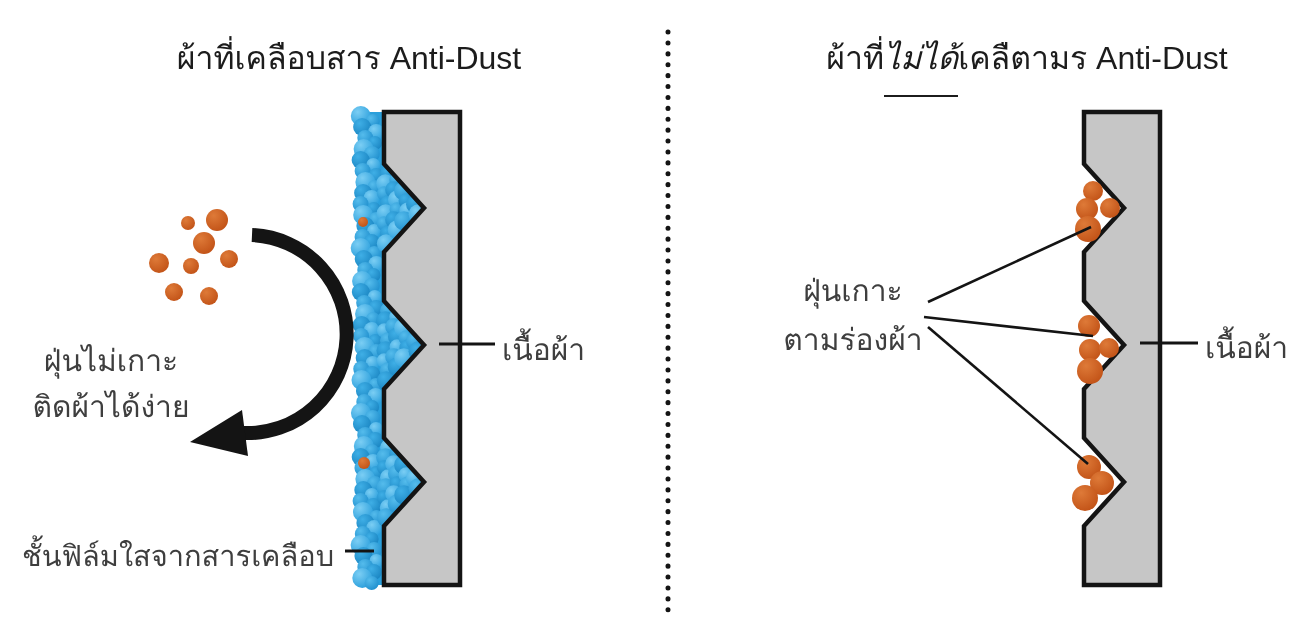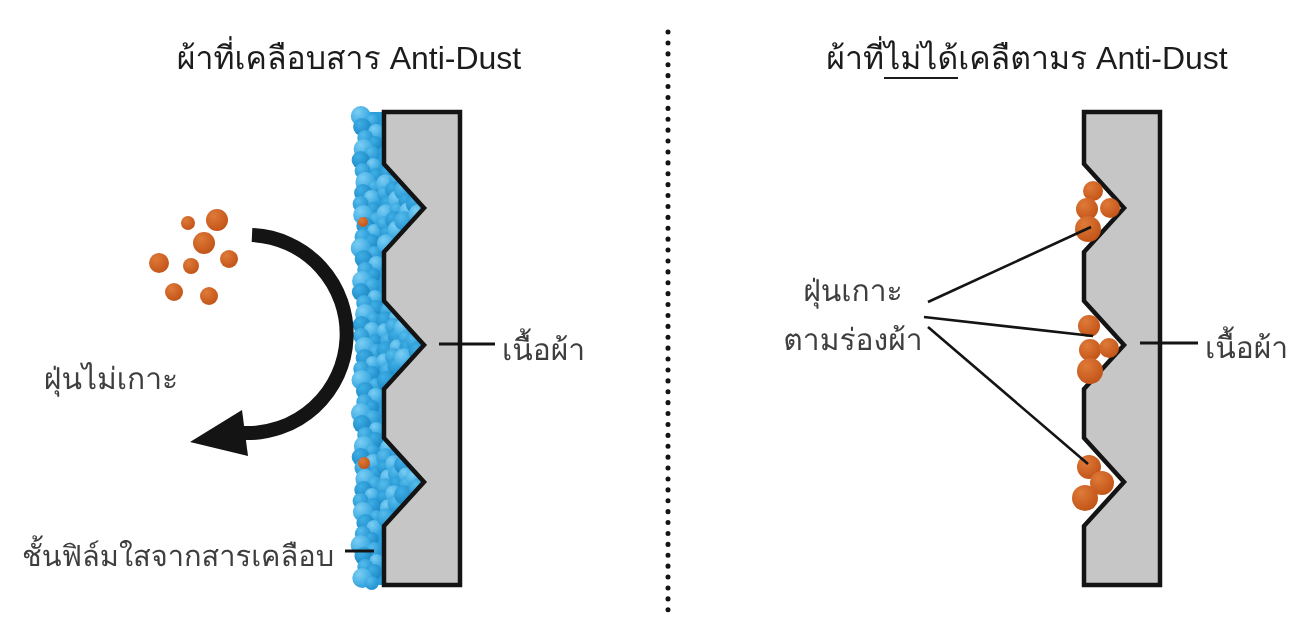--- a/index.html
+++ b/index.html
@@ -8,22 +8,22 @@
   }
   html,body{margin:0;padding:0;background:#fff;}
   .stage{position:relative;width:1300px;height:640px;background:#fff;overflow:hidden;
          font-family:"Liberation Sans","DejaVu Sans",sans-serif;margin-left:12px;}
   .layer{position:absolute;left:0;top:0;}
   .txt{position:absolute;color:var(--label);font-size:30px;line-height:1.5;white-space:nowrap;text-align:center;}
   .title{position:absolute;top:36px;height:44px;line-height:44px;font-size:32px;
          font-weight:500;color:var(--title);text-align:center;}
   .title-left{left:117px;width:440px;}
   .title-right{left:805px;width:420px;}
-  .u{border-bottom:2.5px solid var(--title);padding-bottom:1px;}
-  .lbl-bounce{left:3px;top:356px;width:192px;text-align:center;line-height:46px;}
+  .u{border-bottom:2.5px solid var(--title);padding-bottom:19px;font-style:italic;}
+  .lbl-bounce{left:3px;top:338px;width:192px;text-align:center;line-height:46px;}
   .lbl-film{left:10px;top:535px;font-size:29px;}
   .lbl-fabric-left{left:490px;top:327px;}
   .lbl-fabric-right{left:1193px;top:325px;}
   .lbl-stick{left:745px;top:266px;width:192px;text-align:center;line-height:49px;}
 </style>
 </head>
 <body>
 
 <div class="stage">
 
@@ -249,20 +249,21 @@
   </svg>
 
   <div class="title title-left">ผ้าที่เคลือบสาร Anti-Dust</div>
 
   <div class="title title-right">
     <span>ผ้าที่</span><span class="u">ไม่ได้</span><span>เคลืตามร Anti-Dust</span>
   </div>
 
   <div class="txt lbl-bounce">
     <div>ฝุ่นไม่เกาะ</div>
+    <div>ติดผ้าได้ง่าย</div>
   </div>
 
   <div class="txt lbl-fabric-left">เนื้อผ้า</div>
 
   <div class="txt lbl-stick">
     <div>ฝุ่นเกาะ</div>
     <div>ตามร่องผ้า</div>
   </div>
 
   <div class="txt lbl-film">ชั้นฟิล์มใสจากสารเคลือบ</div>

